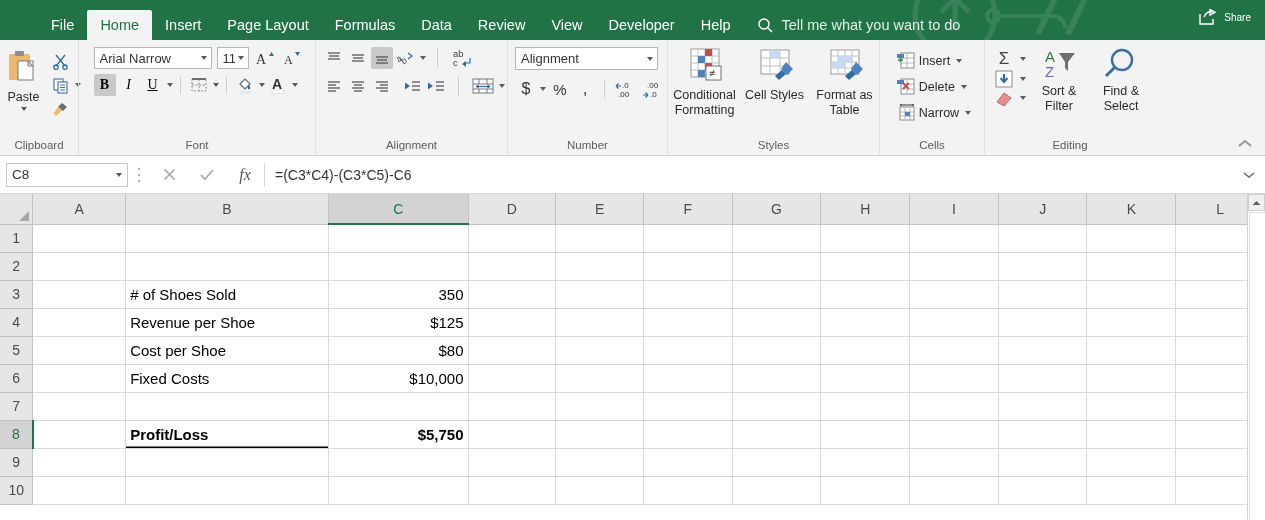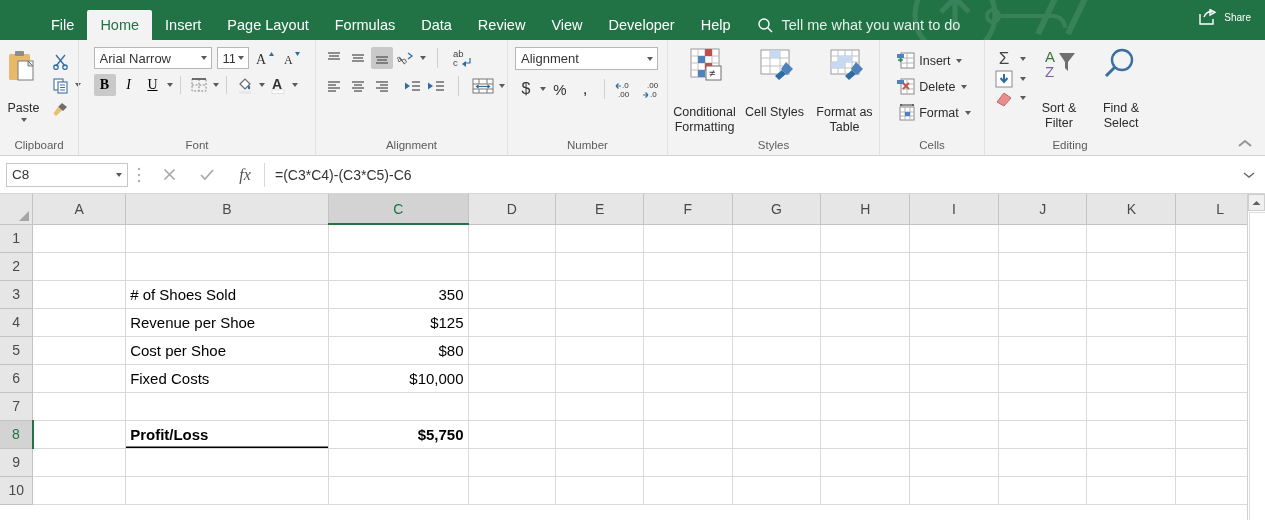--- a/index.html
+++ b/index.html
@@ -35,21 +35,21 @@
   }
   .group{position:relative;display:flex;flex-direction:column;align-items:center;
          padding:4px 5px 0 5px;box-sizing:border-box;}
   .group + .group{border-left:1px solid #e0e0e0;}
   .gbody{flex:1;display:flex;align-items:flex-start;padding-top:3px;}
   .glabel{font-size:11.5px;color:#5c5c5c;height:20px;line-height:20px;
           width:100%;text-align:center;position:relative;}
 
   .bigbtn{display:flex;flex-direction:column;align-items:center;width:52px;cursor:pointer;
           font-size:12.5px;color:#2b2b2b;padding-top:2px;}
-  .bigbtn .lbl{margin-top:15px;text-align:center;line-height:13px;}
+  .bigbtn .lbl{margin-top:4px;text-align:center;line-height:13px;}
   .caret{display:inline-block;width:0;height:0;border-left:3.5px solid transparent;
          border-right:3.5px solid transparent;border-top:4px solid #5a5a5a;margin-top:3px;}
   .caret-i{display:inline-block;width:0;height:0;border-left:3.5px solid transparent;
            border-right:3.5px solid transparent;border-top:4px solid #5a5a5a;
            vertical-align:middle;margin-left:3px;}
 
   .smallbtn{display:flex;align-items:center;gap:3px;cursor:pointer;font-size:12.5px;color:#2b2b2b;
             padding:2px 3px;border-radius:2px;}
 
   .iconbtn{width:22px;height:22px;display:flex;align-items:center;justify-content:center;
@@ -79,21 +79,21 @@
 
   
   .g-num{width:160px;}
   .g-num .gbody{flex-direction:column;align-items:flex-start;gap:8px;padding-left:4px;}
 
   
   .g-styles{width:212px;}
   .g-styles .gbody{gap:2px;padding-left:2px;}
   .stylebtn{width:68px;display:flex;flex-direction:column;align-items:center;cursor:pointer;
             font-size:12.5px;color:#2b2b2b;}
-  .stylebtn .lbl{margin-top:20px;text-align:center;line-height:15px;}
+  .stylebtn .lbl{margin-top:3px;text-align:center;line-height:15px;}
 
   
   .g-cells{width:105px;}
   .g-cells .gbody{flex-direction:column;align-items:flex-start;gap:3px;padding-left:4px;padding-top:5px;}
 
   
   .g-edit{width:auto;min-width:152px;}
   .g-edit .gbody{gap:4px;padding-left:3px;}
   .edit-col1{display:flex;flex-direction:column;gap:1px;padding-top:2px;}
   .edit-mini{display:flex;align-items:center;gap:2px;cursor:pointer;}
@@ -545,21 +545,21 @@
         <div class="smallbtn">
           <svg width="19" height="19" viewBox="0 0 19 19">
             <rect x="3" y="4" width="14" height="13" fill="#fff" stroke="#8a8a8a" stroke-width="1"></rect>
             <line x1="3" y1="9" x2="17" y2="9" stroke="#b5b5b5"></line>
               <line x1="3" y1="13" x2="17" y2="13" stroke="#b5b5b5"></line>
             <line x1="8" y1="4" x2="8" y2="17" stroke="#b5b5b5"></line>
               <line x1="13" y1="4" x2="13" y2="17" stroke="#b5b5b5"></line>
             <rect x="8" y="9" width="5" height="4" fill="#4F81BD"></rect>
             <path d="M3 2 h14 M4 1 v2 M16 1 v2" stroke="#333" stroke-width="1"></path>
           </svg>
-          <span>Format</span>
+          <span>Narrow</span>
           <span class="caret-i"></span>
         </div>
       </div>
       <div class="glabel">Cells</div>
     </div>
 
     <div class="group g-edit">
       <div class="gbody">
         <div class="edit-col1">
           <div class="edit-mini">

